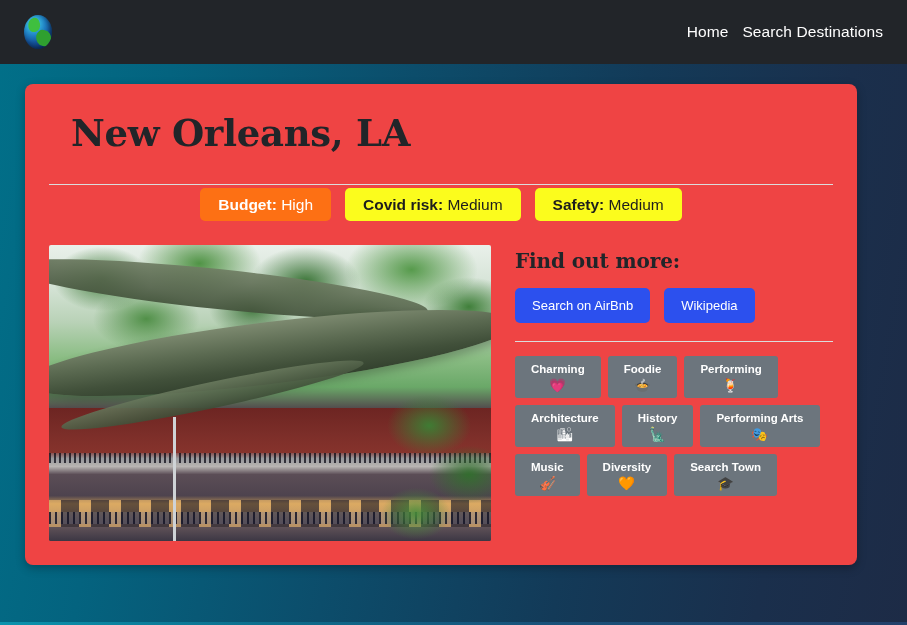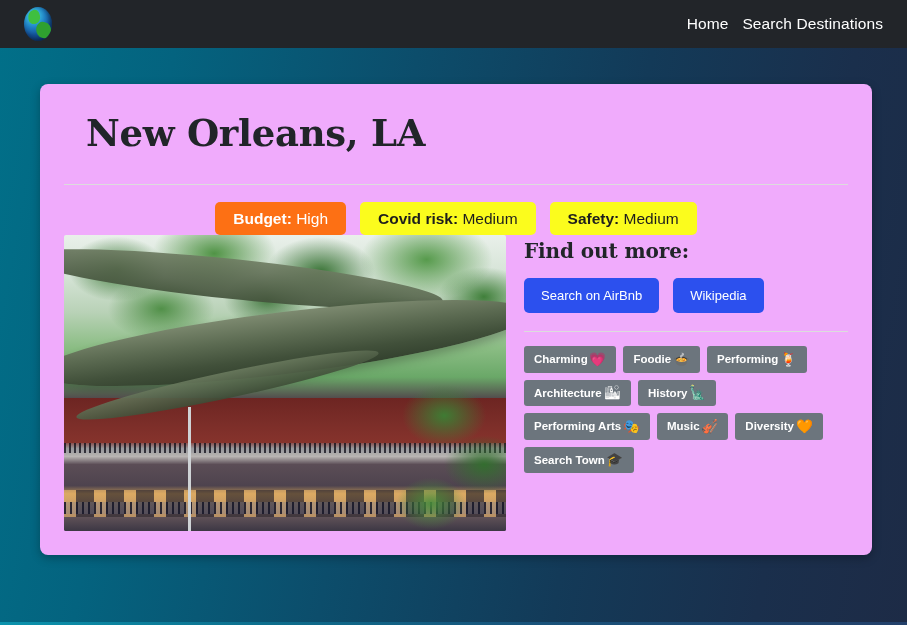--- a/index.html
+++ b/index.html
@@ -11,21 +11,21 @@
   }
 
   body {
     font-family: "Liberation Sans", sans-serif;
     background: linear-gradient(100deg, #017089 0%, #04637f 18%, #0c4d6b 42%, #133a58 65%, #1a2f4c 85%, #1d2b46 100%);
     position: relative;
   }
 
   
   .navbar {
-    height: 48px;
+    height: 64px;
     background: #222529;
     display: flex;
     align-items: center;
     padding: 0 24px;
     position: relative;
     z-index: 5;
   }
 
   .brand {
     display: flex;
@@ -76,24 +76,24 @@
     color: #ffffff;
     font-size: 15.5px;
     text-decoration: none;
     letter-spacing: 0.1px;
     white-space: nowrap;
   }
 
   
   .card {
     position: absolute;
-    left: 40px;
+    left: 25px;
     top: 84px;
     width: 832px;
-    background: #f0abfc;
+    background: #ef4444;
     border-radius: 8px;
     padding: 28px 24px 24px 24px;
     box-shadow: 0 3px 10px rgba(0,0,0,0.28);
   }
 
   .page-title {
     font-family: "DejaVu Serif", "Liberation Serif", serif;
     font-size: 37px;
     font-weight: bold;
     color: #212529;
@@ -106,41 +106,42 @@
     height: 1px;
     background: #dcdcdc;
     margin: 28px 0 0 0;
   }
 
   
   .badge-row {
     display: flex;
     justify-content: center;
     gap: 14px;
-    margin-top: 17px;
+    margin-top: 3px;
   }
 
   .badge {
     font-size: 15.5px;
     padding: 7px 18px;
     border-radius: 5px;
     white-space: nowrap;
     line-height: 1.28;
   }
   .badge b { font-weight: bold; }
 
   .badge.budget { background: #fd7014; color: #ffffff; }
   .badge.budget b { color: #ffffff; }
   .badge.safety { background: #fbfc1d; color: #1d1d1d; }
   .badge.covid  { background: #fbfc1d; color: #1d1d1d; }
 
   
   .content {
     display: flex;
-    gap: 18px;
+    margin-top: 24px;
+    gap: 24px;
   }
 
   .photo-col { width: 442px; flex: 0 0 442px; }
 
   .photo {
     width: 442px;
     height: 296px;
     border-radius: 2px;
     position: relative;
     overflow: hidden;
@@ -281,27 +282,28 @@
     gap: 7px 7px;
     margin-top: 14px;
     max-width: 344px;
   }
 
   .tag {
     background: #6c757d;
     color: #ffffff;
     font-size: 11.5px;
     font-weight: bold;
-    padding: 6px 10px;
+    padding: 6px 16px;
     border-radius: 3px;
     white-space: nowrap;
     display: inline-flex;
     align-items: center;
     gap: 2px;
     line-height: 1.25;
+    flex-direction: column;
   }
   .tag .emoji {
     font-size: 13.5px;
     font-family: "DejaVu Sans", sans-serif;
     font-weight: normal;
     line-height: 1;
   }
 
   
   .bottom-strip {

